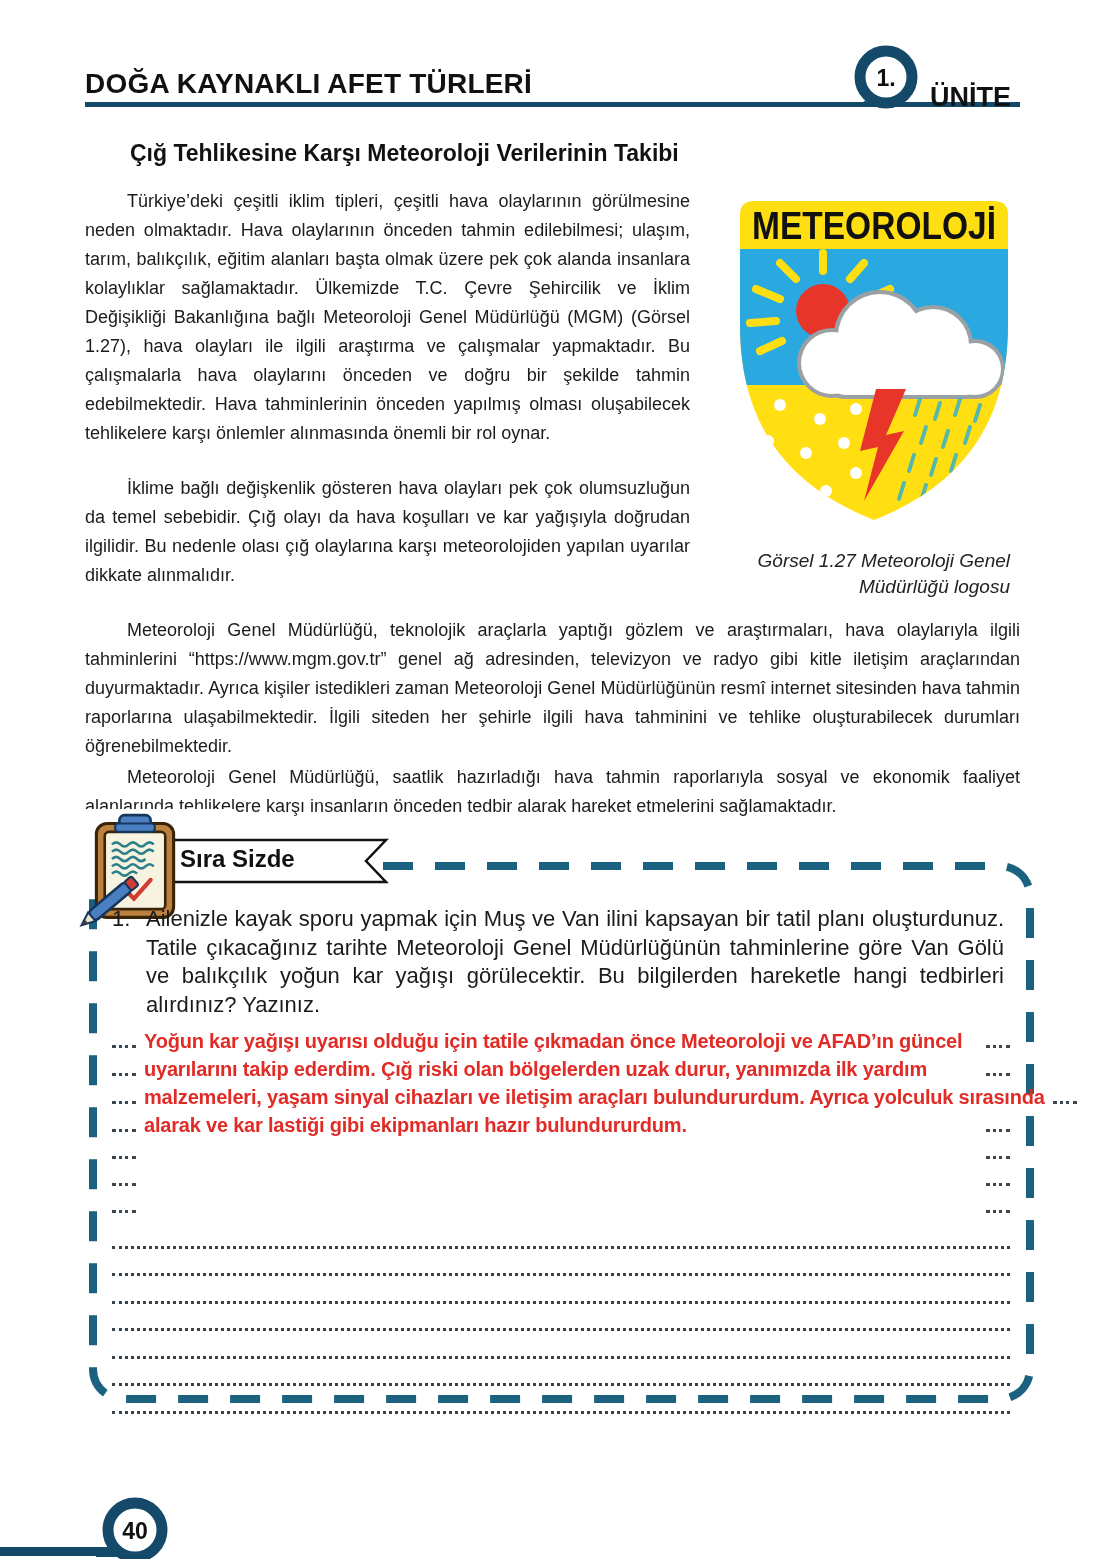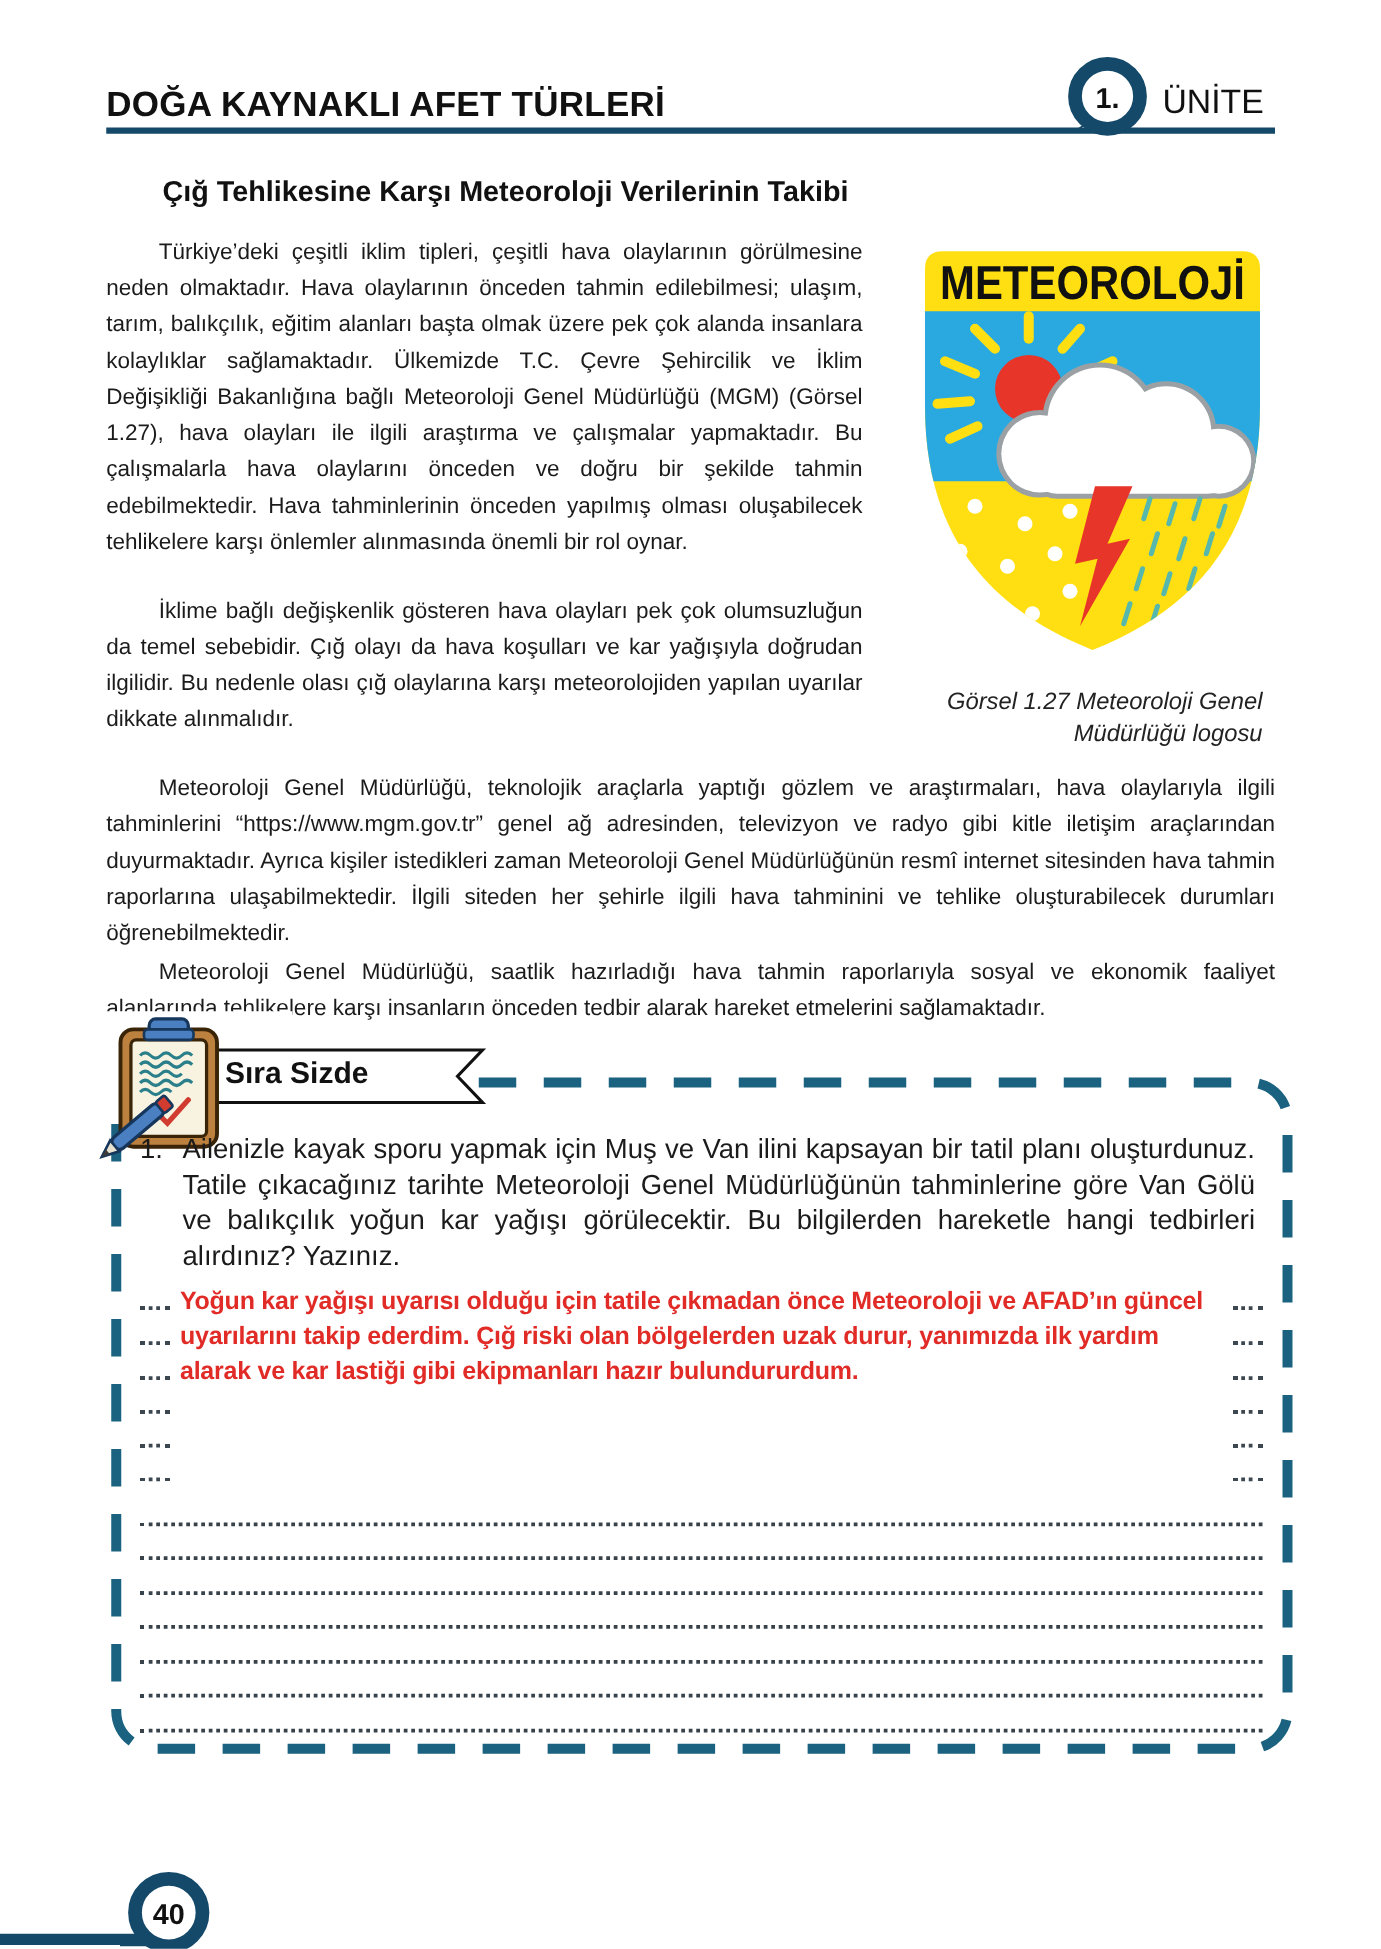--- a/index.html
+++ b/index.html
@@ -16,22 +16,22 @@
   .page-title {
     position:absolute; left:85px; top:50px;
     font-size:28px; font-weight:bold; letter-spacing:0.2px; color:#111;
   }
   .header-rule {
     position:absolute; left:85px; width:935px; top:84px; height:5px;
     background:#14496a;
   }
   .unit-badge-svg { position:absolute; left:843px; top:24px; }
   .unit-label {
-    position:absolute; left:930px; top:48px;
-    font-size:27px; font-weight:normal; color:#111;
+    position:absolute; left:930px; top:64px;
+    font-size:27px; font-weight:bold; color:#111;
   }
 
   
   .section-title {
     margin:14px 85px 0 130px;
     font-size:23px; font-weight:bold; color:#111;
   }
 
   
   .content { margin:20px 85px 0 85px; }
@@ -234,20 +234,26 @@
         <span class="edge-dots"></span>
       </div>
       <div class="ans-row">
         <span class="edge-dots"></span>
         <span class="ans-text">uyarılarını takip ederdim. Çığ riski olan bölgelerden uzak durur, yanımızda ilk yardım</span>
         <span class="ans-spacer"></span>
         <span class="edge-dots"></span>
       </div>
       <div class="ans-row">
         <span class="edge-dots"></span>
+        <span class="ans-text">malzemeleri, yaşam sinyal cihazları ve iletişim araçları bulundururdum. Ayrıca yolculuk sırasında</span>
+        <span class="ans-spacer"></span>
+        <span class="edge-dots"></span>
+      </div>
+      <div class="ans-row">
+        <span class="edge-dots"></span>
         <span class="ans-text">alarak ve kar lastiği gibi ekipmanları hazır bulundururdum.</span>
         <span class="ans-spacer"></span>
         <span class="edge-dots"></span>
       </div>
 
       <div class="empty-row">
         <span class="edge-dots"></span>
         <span class="edge-dots"></span>
       </div>
       <div class="empty-row">

